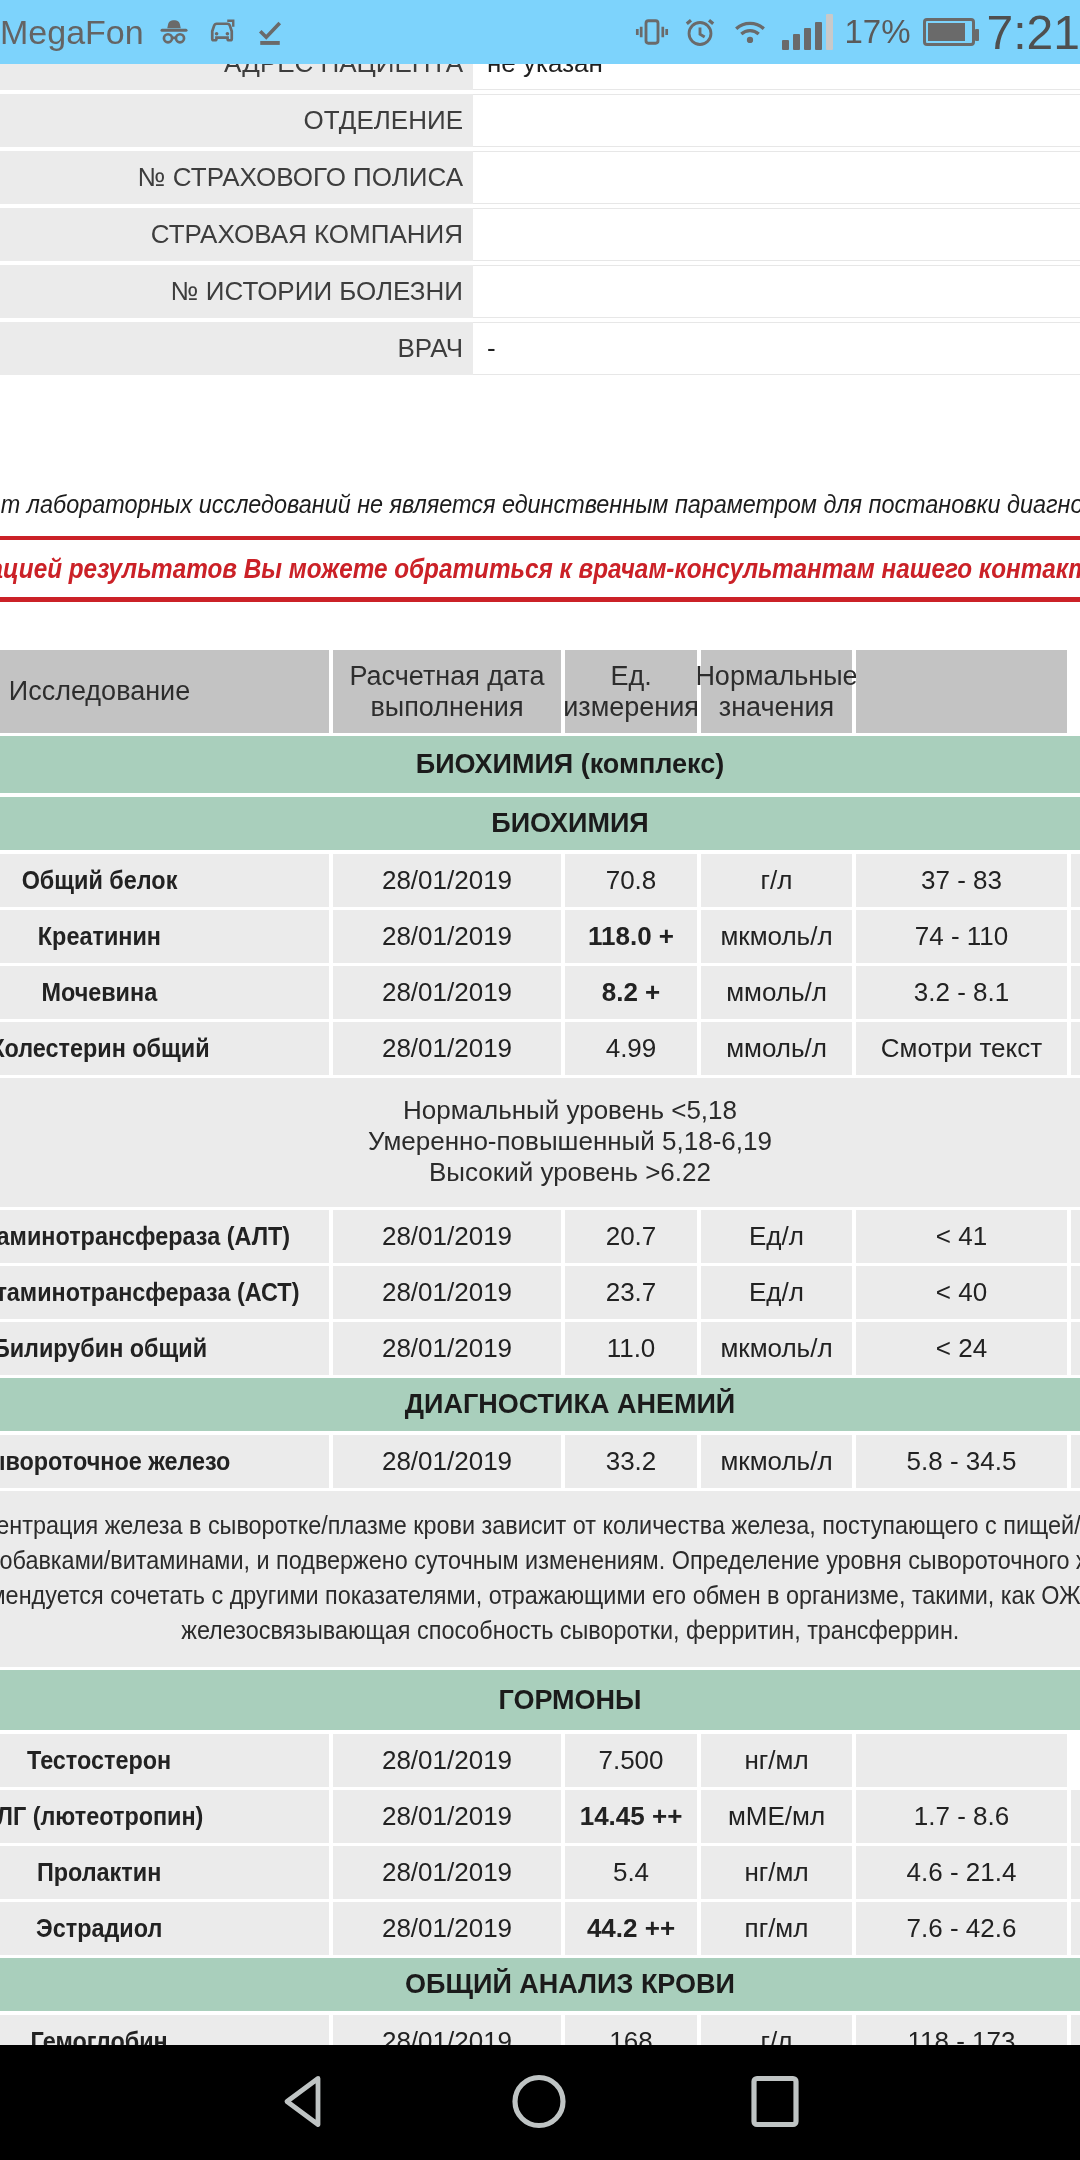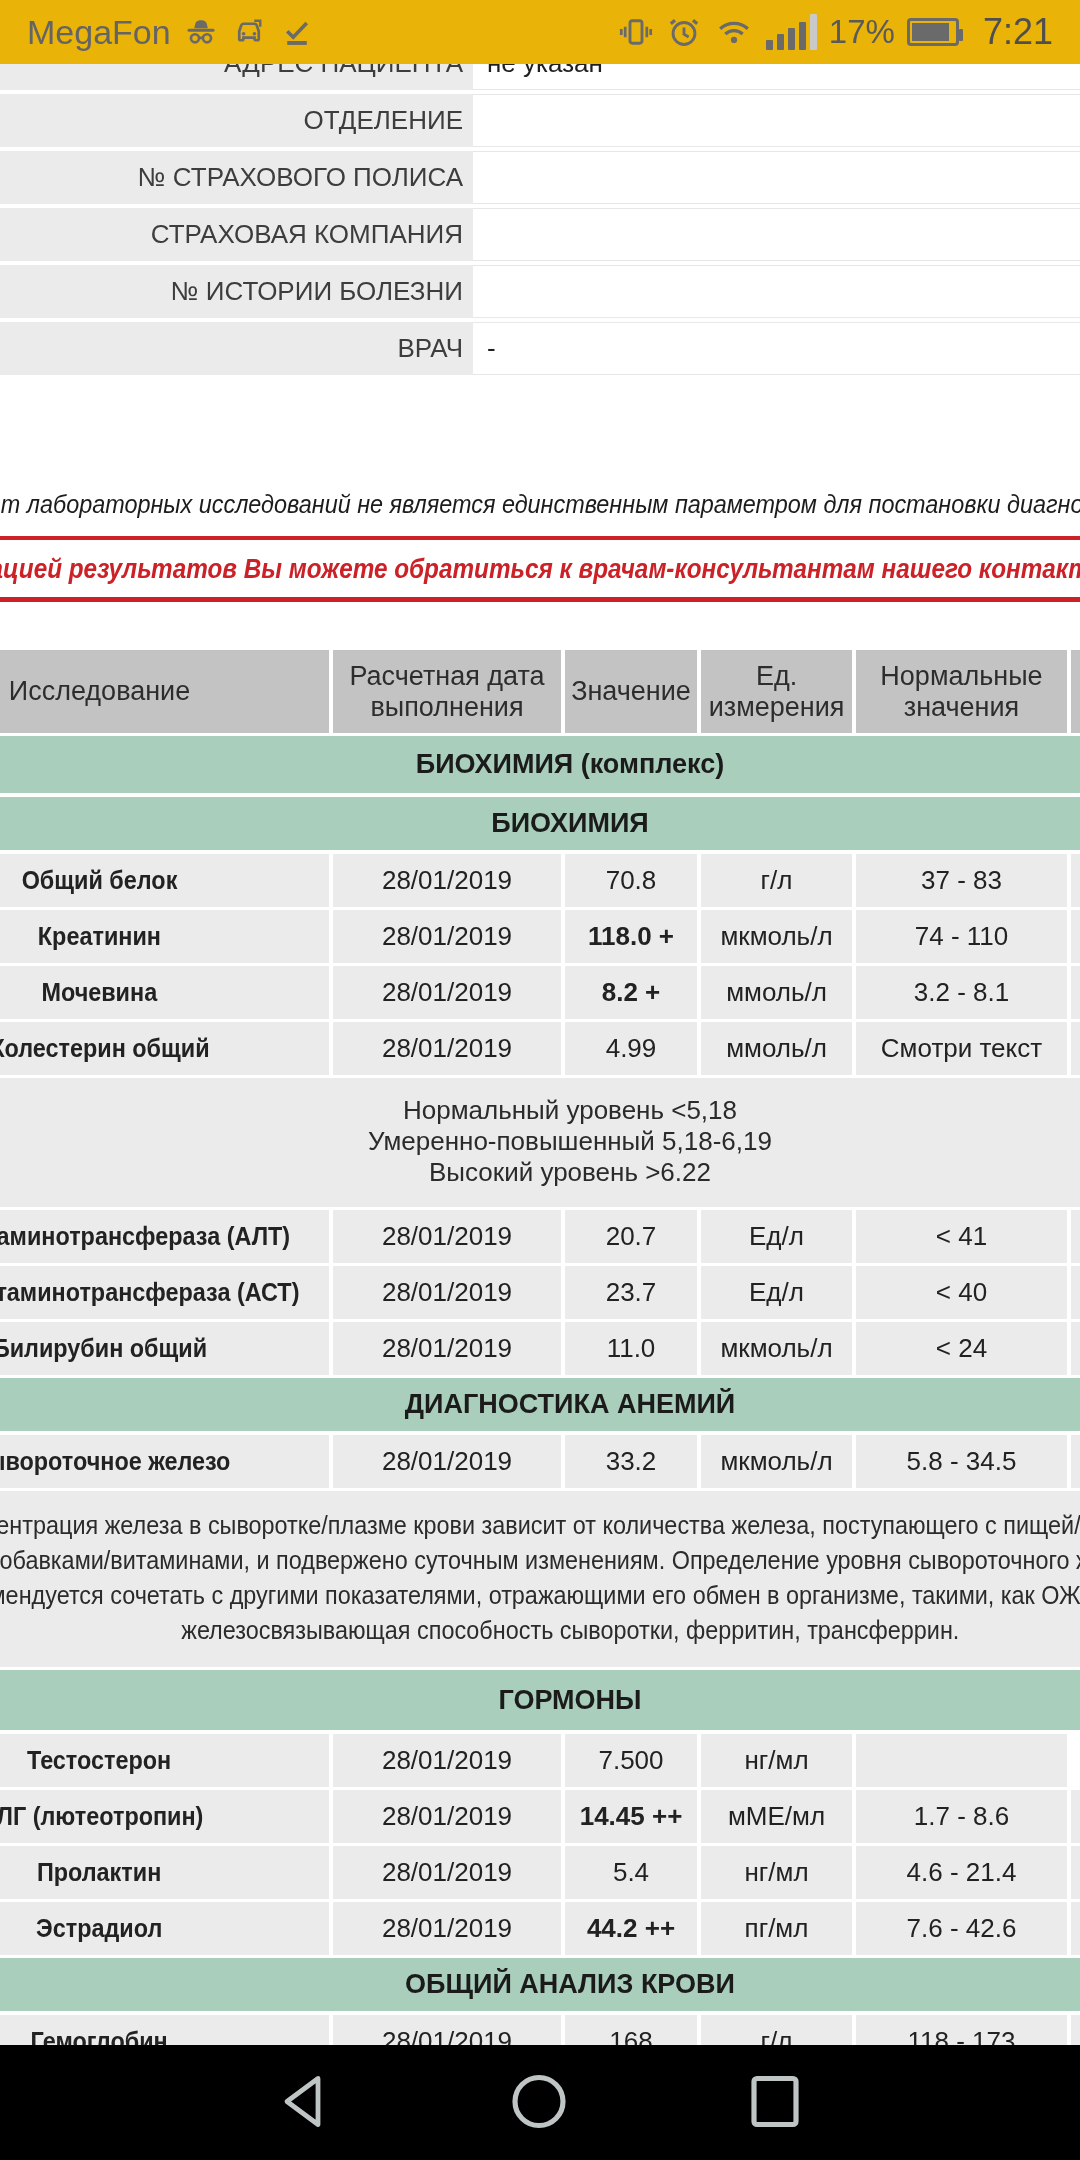--- a/index.html
+++ b/index.html
@@ -32,27 +32,27 @@
   .cell { background:#ebebeb; height:53px; display:flex; align-items:center; justify-content:center;
           font-size:26px; color:#222; white-space:nowrap; overflow:visible; }
   .name { font-weight:bold; }
   .date { font-weight:normal; }
   .bold { font-weight:bold; }
   .notebox { background:#ebebeb; margin-bottom:3px; padding:17px 0 19px; }
   .nline { display:flex; justify-content:center; white-space:nowrap; font-size:26px; line-height:31px; color:#2b2b2b; }
   .iron .nline { line-height:35px; }
 
   
-  .statusbar { position:absolute; top:0; left:0; width:1080px; height:64px; background:#eab308; z-index:20;
-               display:flex; align-items:center; justify-content:space-between; padding:0 27px; }
+  .statusbar { position:absolute; top:0; left:0; width:1080px; height:64px; background:#7dd3fc; z-index:20;
+               display:flex; align-items:center; justify-content:space-between; padding:0 0; }
   .sb-left, .sb-right { display:flex; align-items:center; gap:12px; }
   .carrier { font-size:34px; color:#646464; letter-spacing:0; }
   .sb-icon { display:flex; align-items:center; }
   .pct  { font-size:33px; color:#5a5a5a; }
-  .time { font-size:36px; color:#4f4f4f;margin-left:12px; }
+  .time { font-size:48px; color:#4f4f4f; }
   .sigbars { display:flex; align-items:flex-end; gap:4px; height:36px; }
   .sigbars i { display:block; width:7px; background:#6a6a6a; border-radius:1px; }
   .battery { position:relative; width:52px; height:28px; border:3px solid #6a6a6a; border-radius:4px; }
   .battery .fill { position:absolute; top:2px; left:2px; bottom:2px; right:7px; background:#6a6a6a; }
   .battery .nub { position:absolute; right:-7px; top:8px; width:4px; height:12px; background:#6a6a6a; border-radius:1px; }
 
   
   .navbar { position:absolute; left:0; bottom:0; width:1080px; height:115px; background:#000; z-index:20;
             display:flex; align-items:center; }
   .navbtn { position:absolute; top:50%; transform:translate(-50%,-50%); background:none; border:none; cursor:pointer; }
@@ -99,21 +99,20 @@
     <div class="noticeline contact">
       <span class="cx">За интерпретацией результатов Вы можете обратиться к врачам-консультантам нашего контакт-центра</span>
     </div>
     <div class="redline2"></div>
 
     <div class="rtable">
 
       <div class="grid">
         <div class="hcell">Исследование</div>
         <div class="hcell">Расчетная дата выполнения</div>
-        <div class="hcell">Значение</div>
         <div class="hcell">Ед. измерения</div>
         <div class="hcell">Нормальные значения</div>
         <div class="hcell"></div>
       </div>
 
       <div class="section" style="height:57px">БИОХИМИЯ (комплекс)</div>
       <div class="section">БИОХИМИЯ</div>
 
       <div class="grid">
         <div class="cell name">

